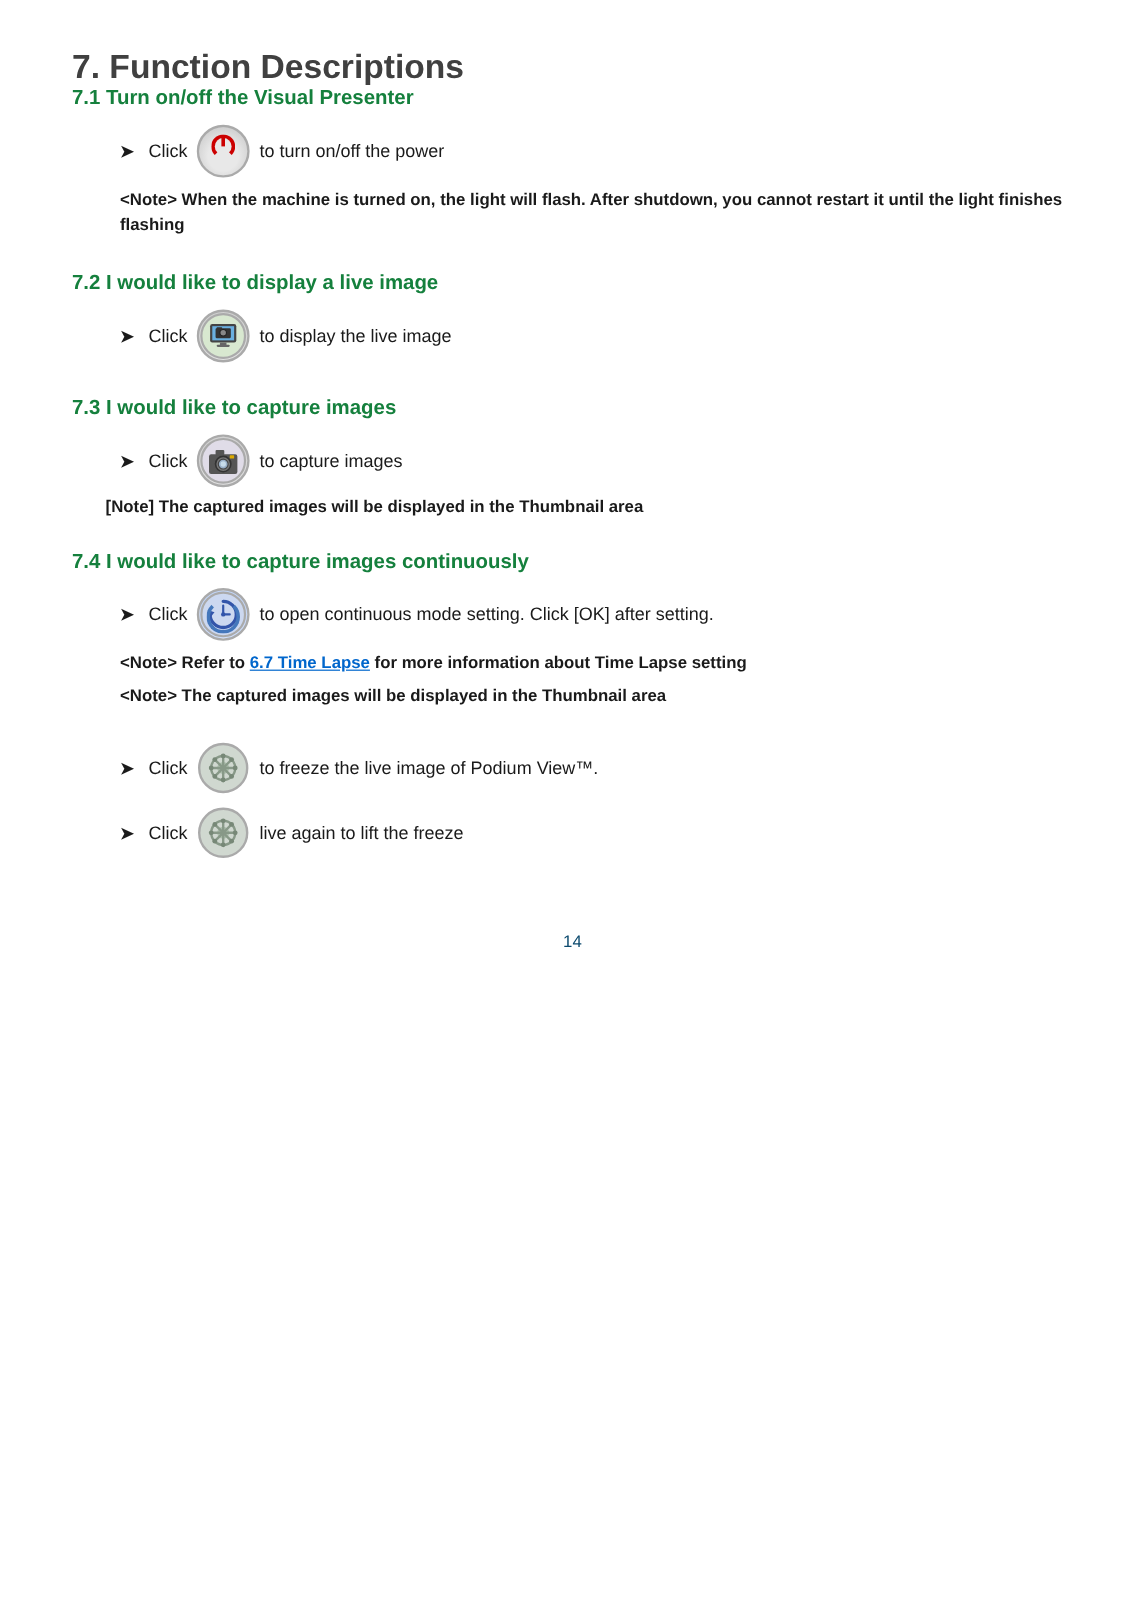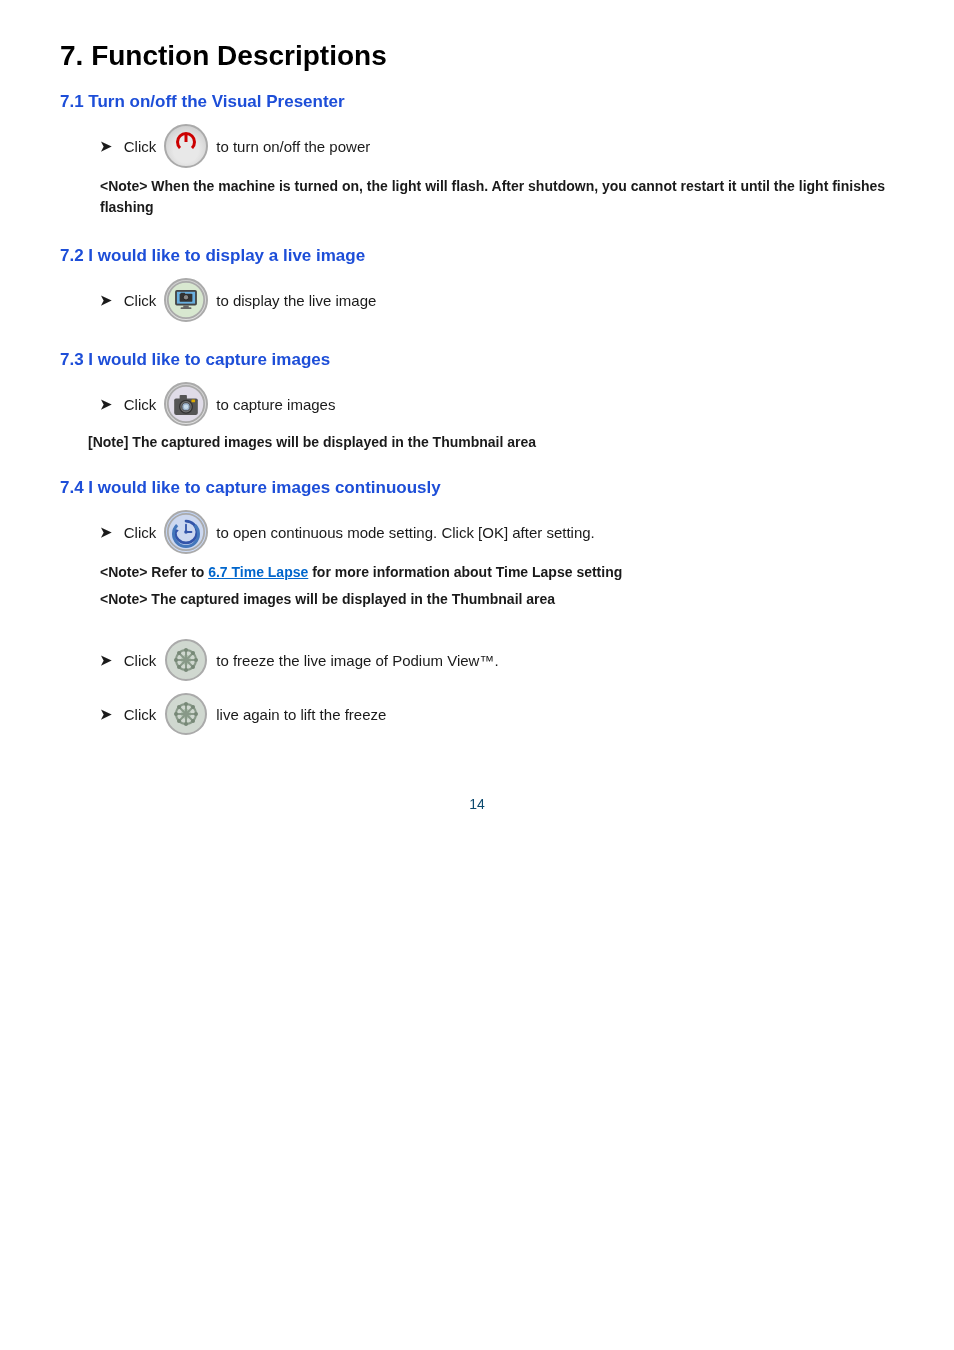--- a/index.html
+++ b/index.html
@@ -9,33 +9,32 @@
       font-size: 15px;
       color: #1a1a1a;
       width: 954px;
       min-height: 1350px;
       padding: 40px 60px 60px 60px;
     }
 
     h1 {
       font-size: 28px;
       font-weight: bold;
-      margin-bottom: 20px;
-      color: #000000;
+      color: #404040;
     }
 
     .section {
       margin-bottom: 28px;
     }
 
     .section-title {
       font-size: 17px;
       font-weight: bold;
       margin-bottom: 12px;
-      color: #1d4ed8;
+      color: #15803d;
     }
 
     .bullet-row {
       display: flex;
       align-items: center;
       margin-left: 40px;
       margin-bottom: 8px;
       gap: 8px;
     }
 

